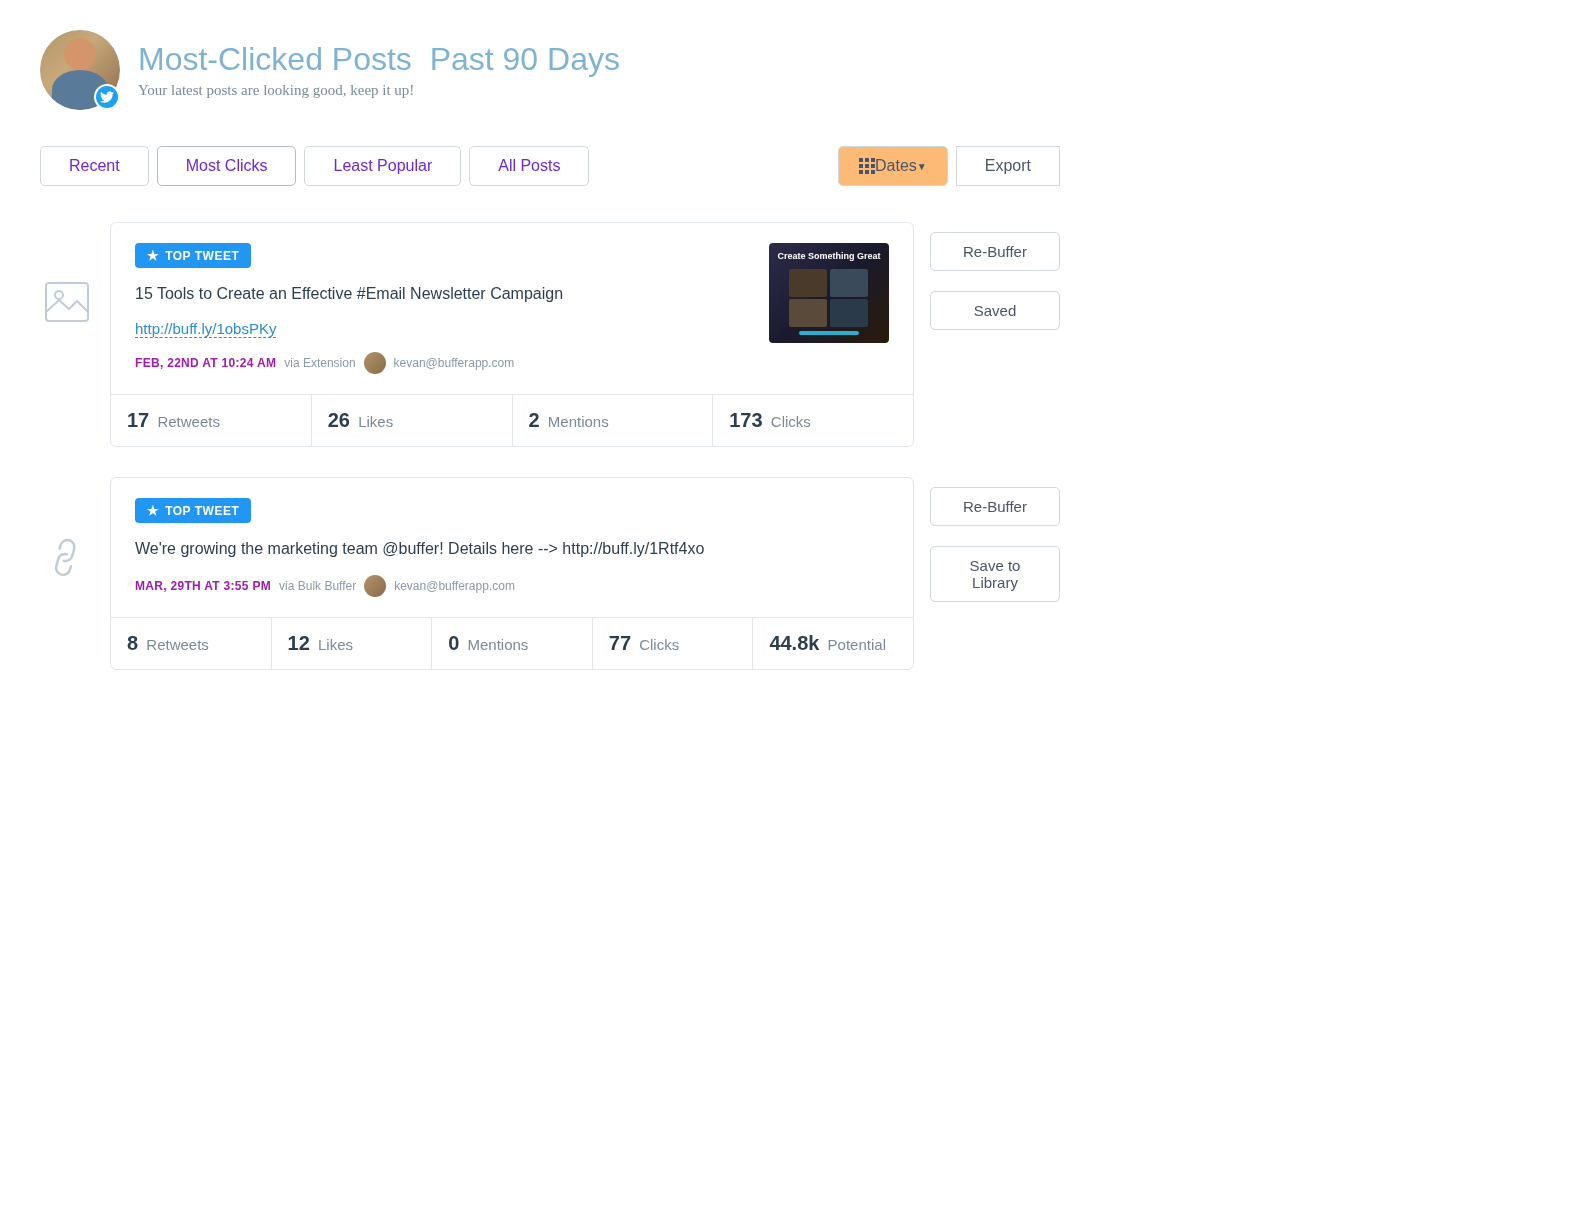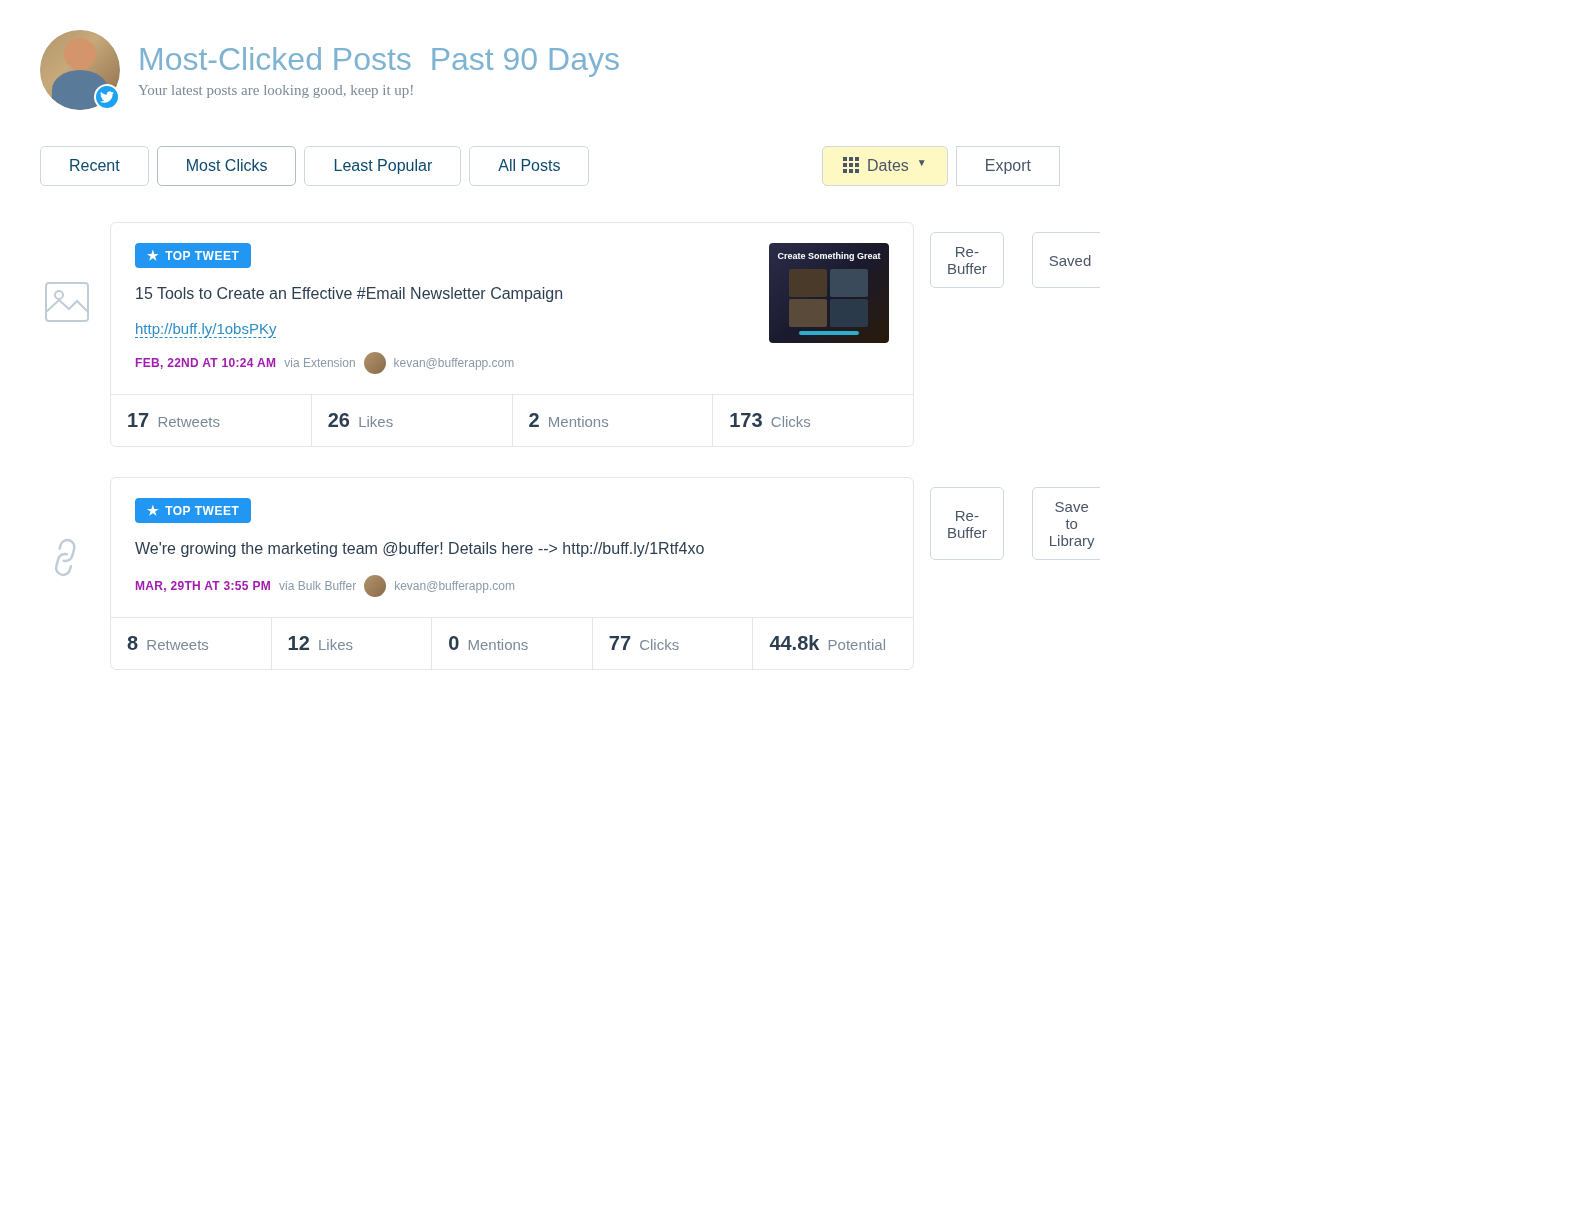--- a/index.html
+++ b/index.html
@@ -109,42 +109,41 @@
       margin-bottom: 36px;
       flex-wrap: wrap;
       gap: 8px;
     }
     .tab-btn {
       padding: 10px 28px;
       border: 1.5px solid #d0d7de;
       background: #fff;
       border-radius: 5px;
       font-size: 16px;
-      color: #0c4a6e;
+      color: #6d28d9;
       cursor: pointer;
       font-weight: 400;
       white-space: nowrap;
     }
     .tab-btn.active {
       background: #fff;
       border-color: #b0bec5;
       font-weight: 500;
     }
     .tabs-right {
       margin-left: auto;
       display: flex;
       gap: 8px;
     }
     .dates-btn {
       display: flex;
-      align-items: flex-start;
-      gap: 8px;
+      align-items: center;
       padding: 10px 20px;
       border: 1.5px solid #d0d7de;
-      background: #fef9c3;
+      background: #fdba74;
       border-radius: 5px;
       font-size: 16px;
       color: #4a5568;
       cursor: pointer;
     }
     .dates-btn .grid-icon {
       display: inline-grid;
       grid-template-columns: repeat(3, 4px);
       gap: 2px;
     }
@@ -321,22 +320,22 @@
     .stat-cell strong {
       font-size: 20px;
       font-weight: 800;
       color: #2c3e50;
       margin-right: 4px;
     }
 
     
     .post-actions {
       display: flex;
-      flex-direction: row;
-      gap: 28px;
+      flex-direction: column;
+      gap: 20px;
       flex-shrink: 0;
       width: 130px;
       padding-top: 10px;
     }
     .action-btn {
       padding: 10px 16px;
       border: 1.5px solid #d0d7de;
       border-radius: 5px;
       background: #fff;
       font-size: 15px;

